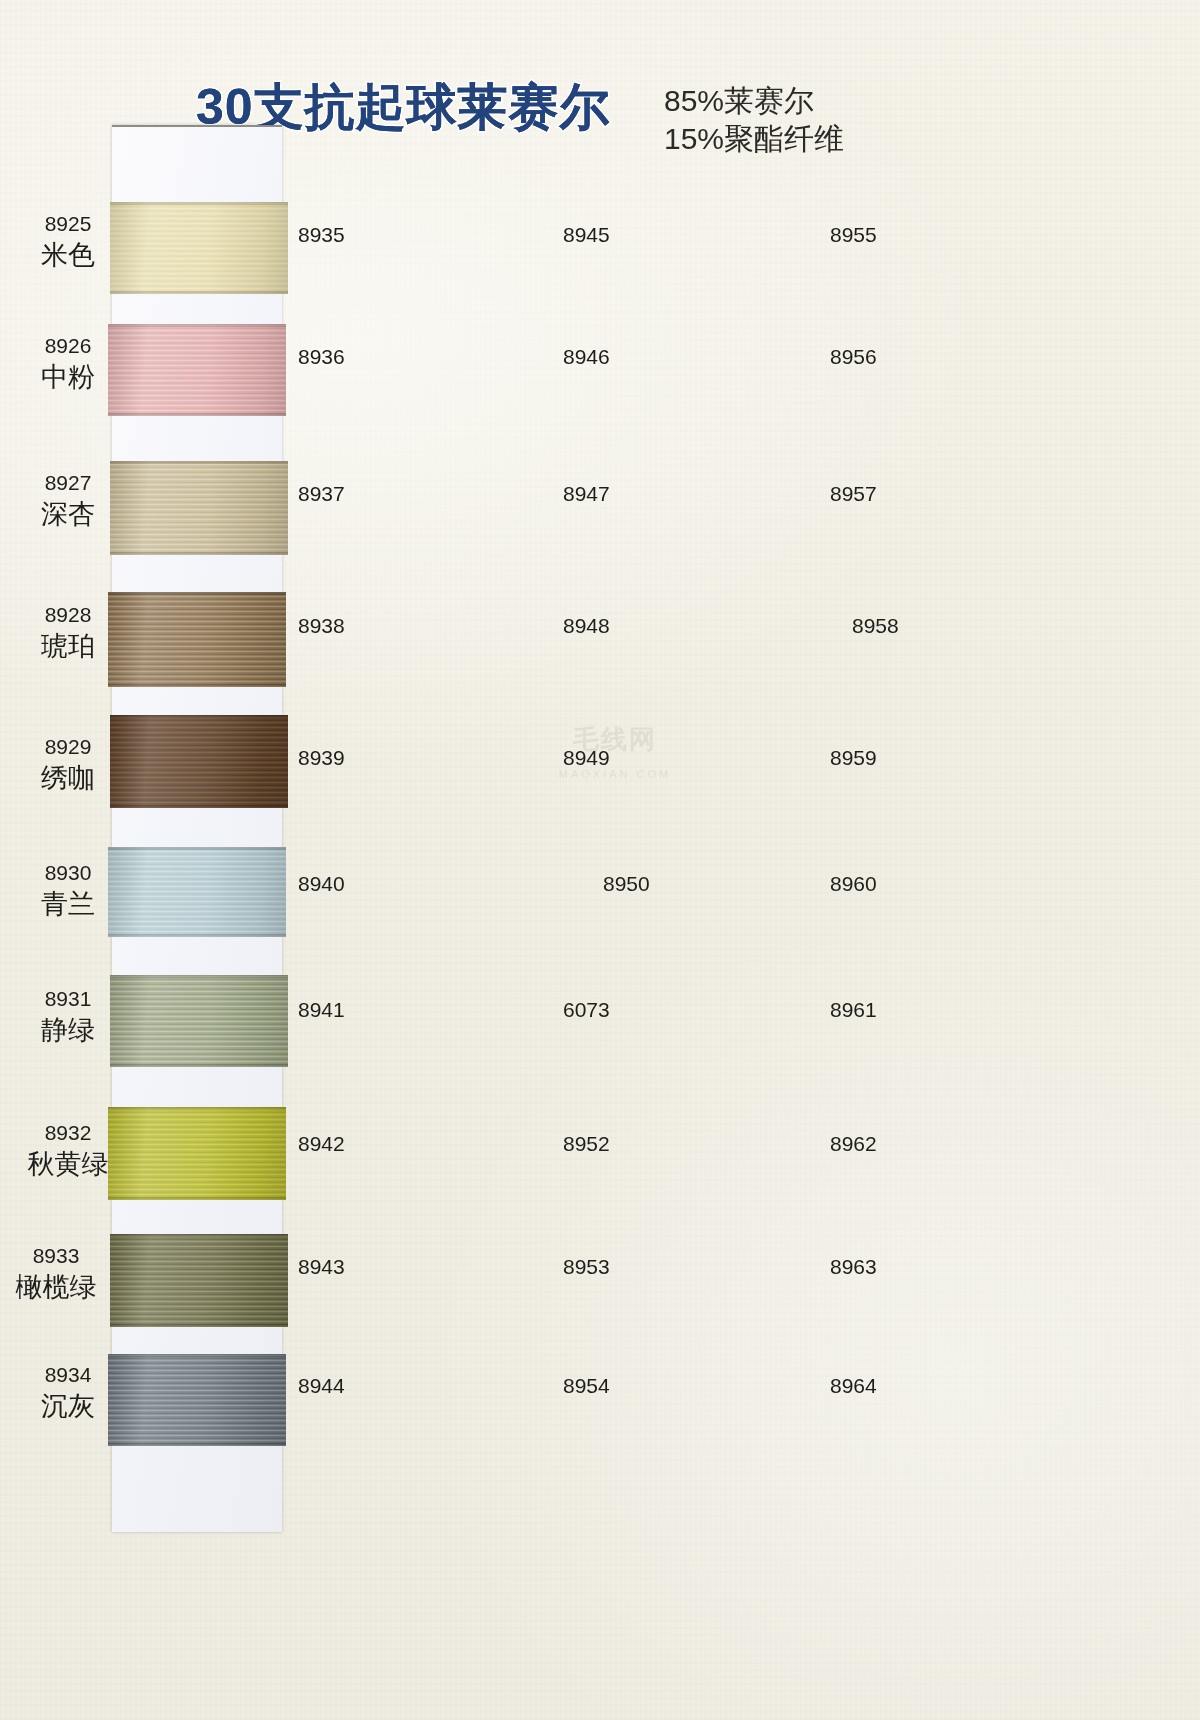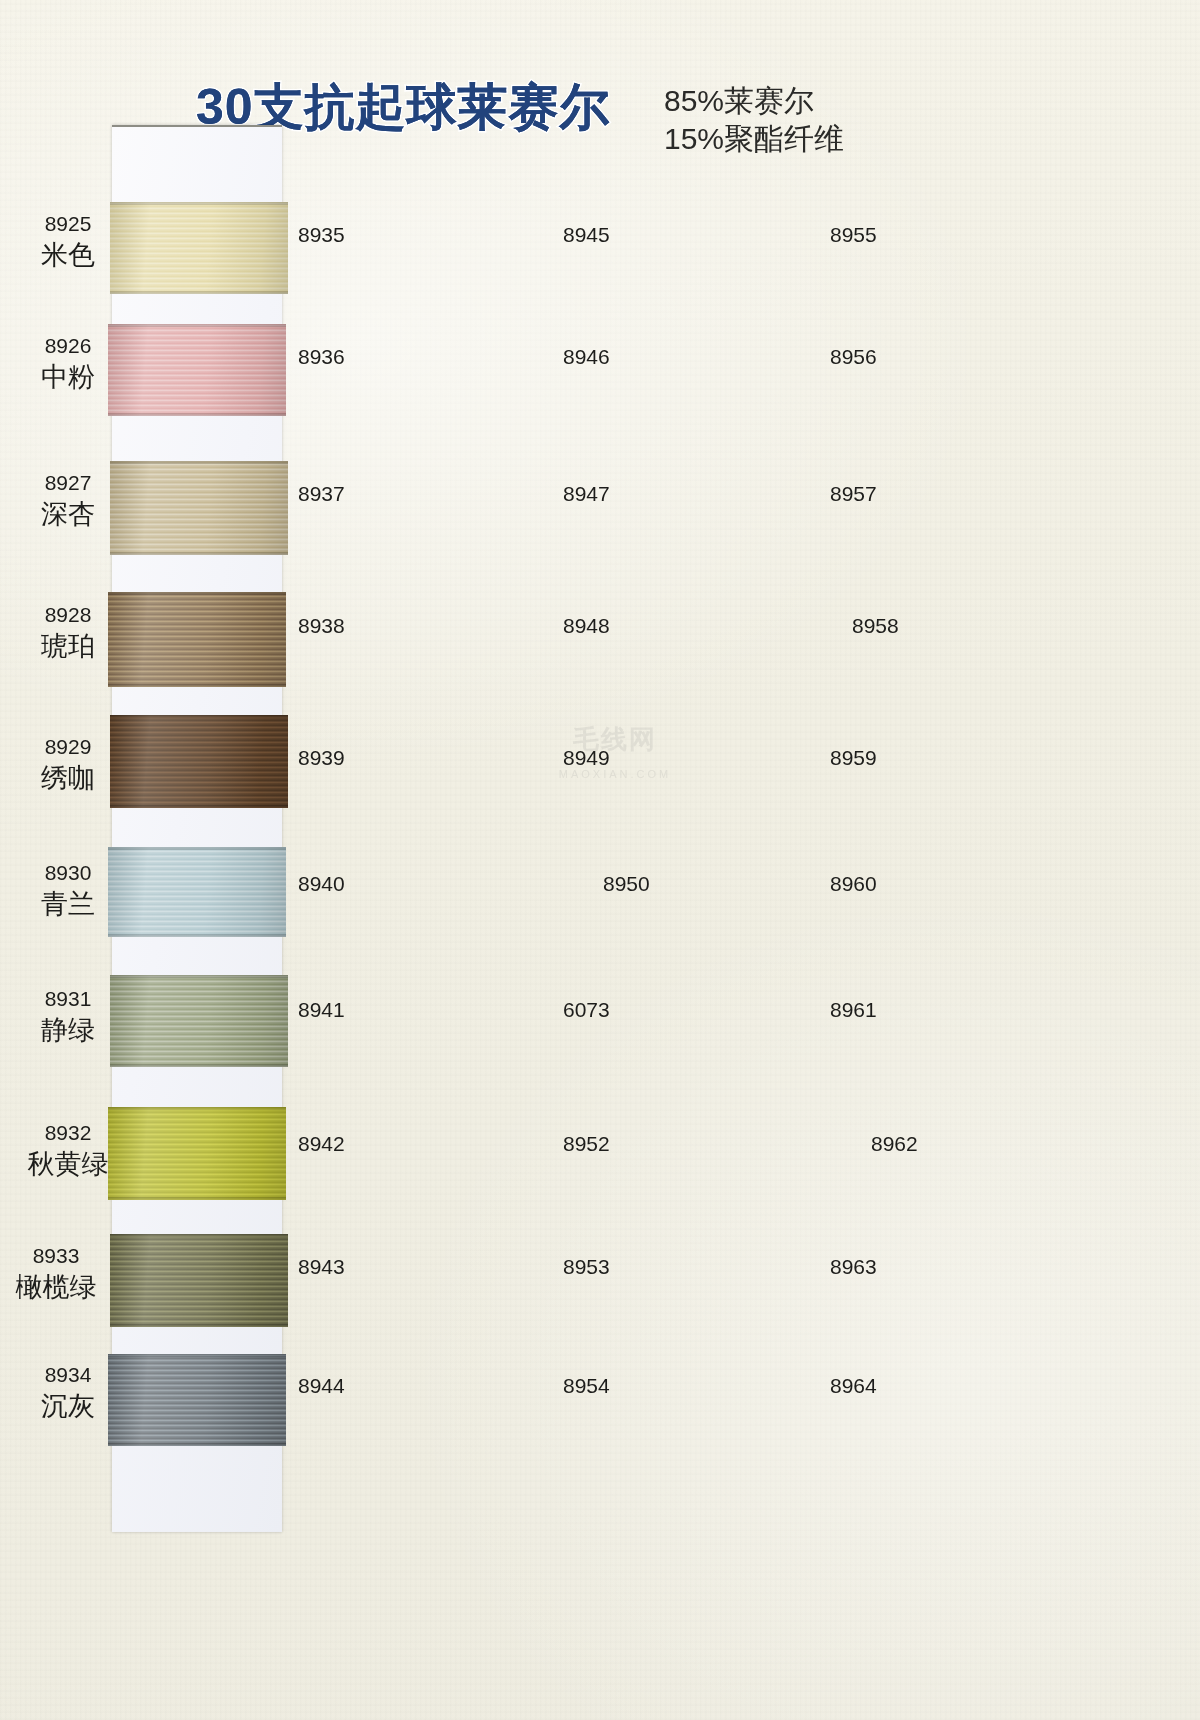--- a/index.html
+++ b/index.html
@@ -278,21 +278,21 @@
       <div class="col-code" style="left: 298px; top: 872px;">8940</div>
       <div class="col-code" style="left: 563px; top: 872px; margin-left: 40px;">8950</div>
       <div class="col-code" style="left: 830px; top: 872px;">8960</div>
       <div class="code-label" style="left: 24px; width: 88px; top: 985px;"><span>8931</span><span class="name">静绿</span></div>
       <div class="col-code" style="left: 298px; top: 998px;">8941</div>
       <div class="col-code" style="left: 563px; top: 998px;">6073</div>
       <div class="col-code" style="left: 830px; top: 998px;">8961</div>
       <div class="code-label" style="left: 24px; width: 88px; top: 1119px;"><span>8932</span><span class="name">秋黄绿</span></div>
       <div class="col-code" style="left: 298px; top: 1132px;">8942</div>
       <div class="col-code" style="left: 563px; top: 1132px;">8952</div>
-      <div class="col-code" style="left: 830px; top: 1132px; margin-left: 41px;">8962</div>
+      <div class="col-code" style="left: 830px; top: 1132px;">8962</div>
       <div class="code-label" style="left: 12px; width: 88px; top: 1242px;"><span>8933</span><span class="name">橄榄绿</span></div>
       <div class="col-code" style="left: 298px; top: 1255px;">8943</div>
       <div class="col-code" style="left: 563px; top: 1255px;">8953</div>
       <div class="col-code" style="left: 830px; top: 1255px;">8963</div>
       <div class="code-label" style="left: 24px; width: 88px; top: 1361px;"><span>8934</span><span class="name">沉灰</span></div>
       <div class="col-code" style="left: 298px; top: 1374px;">8944</div>
       <div class="col-code" style="left: 563px; top: 1374px;">8954</div>
       <div class="col-code" style="left: 830px; top: 1374px;">8964</div>
     </div>
 

